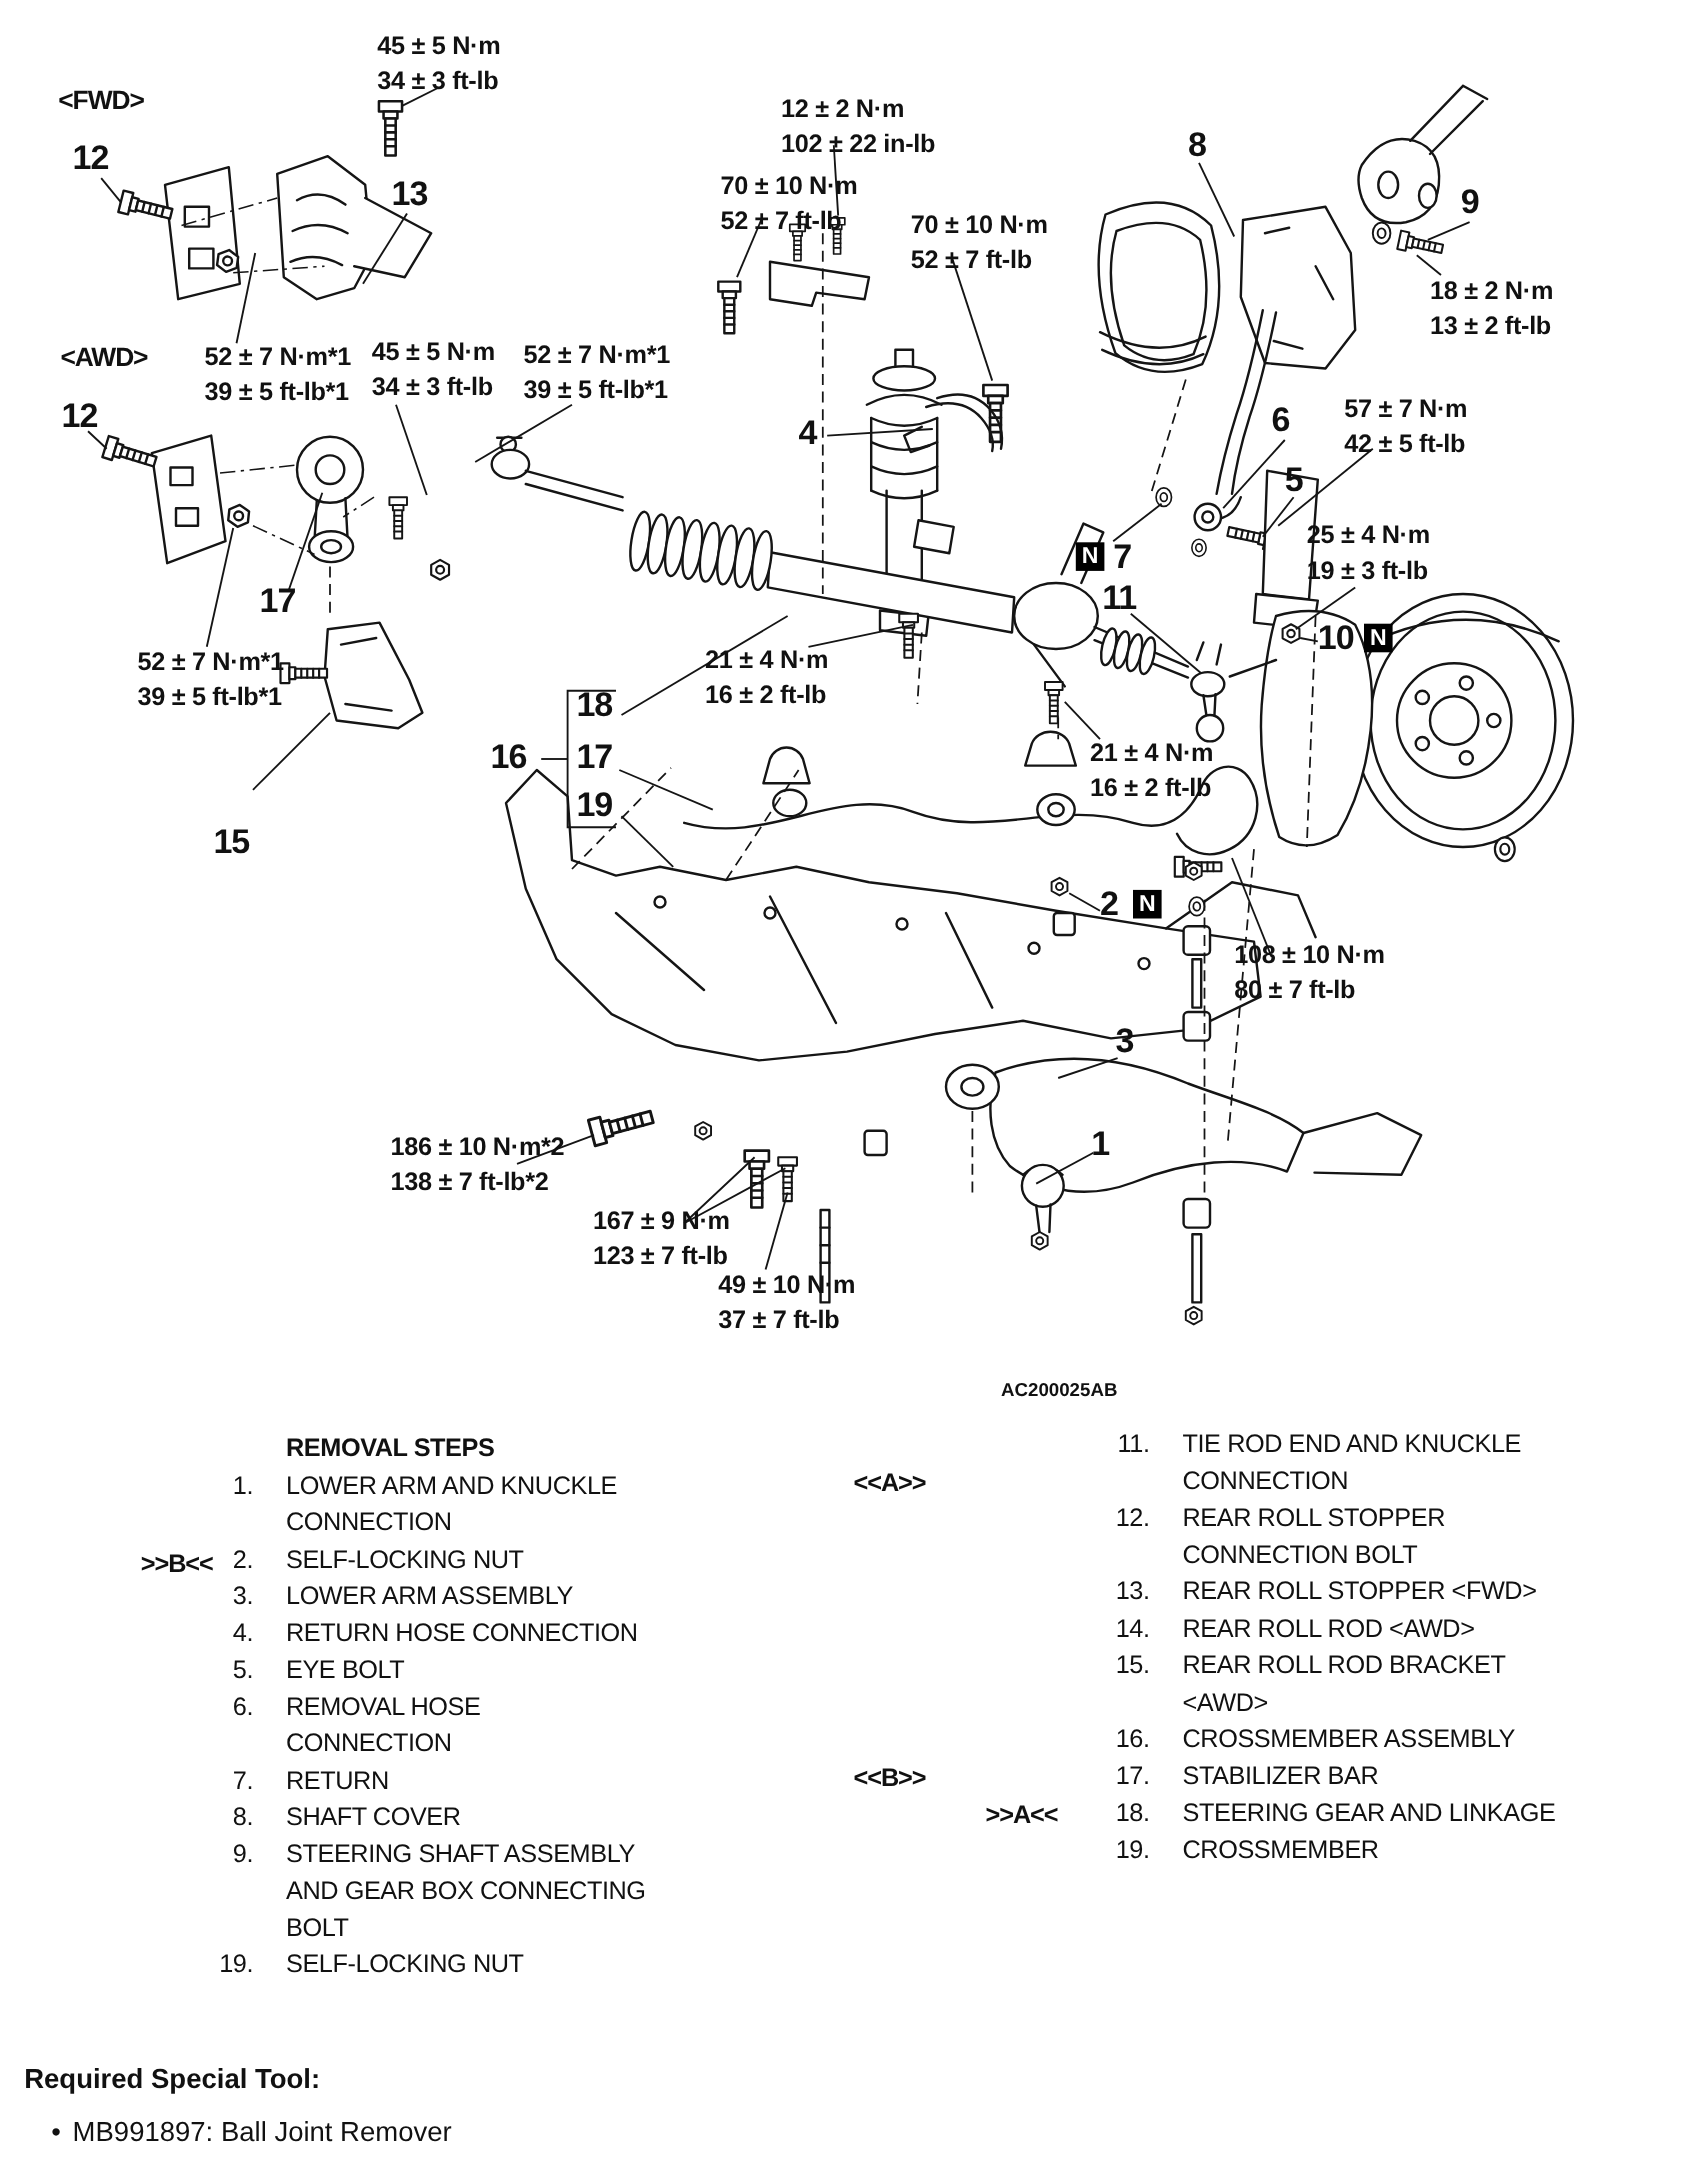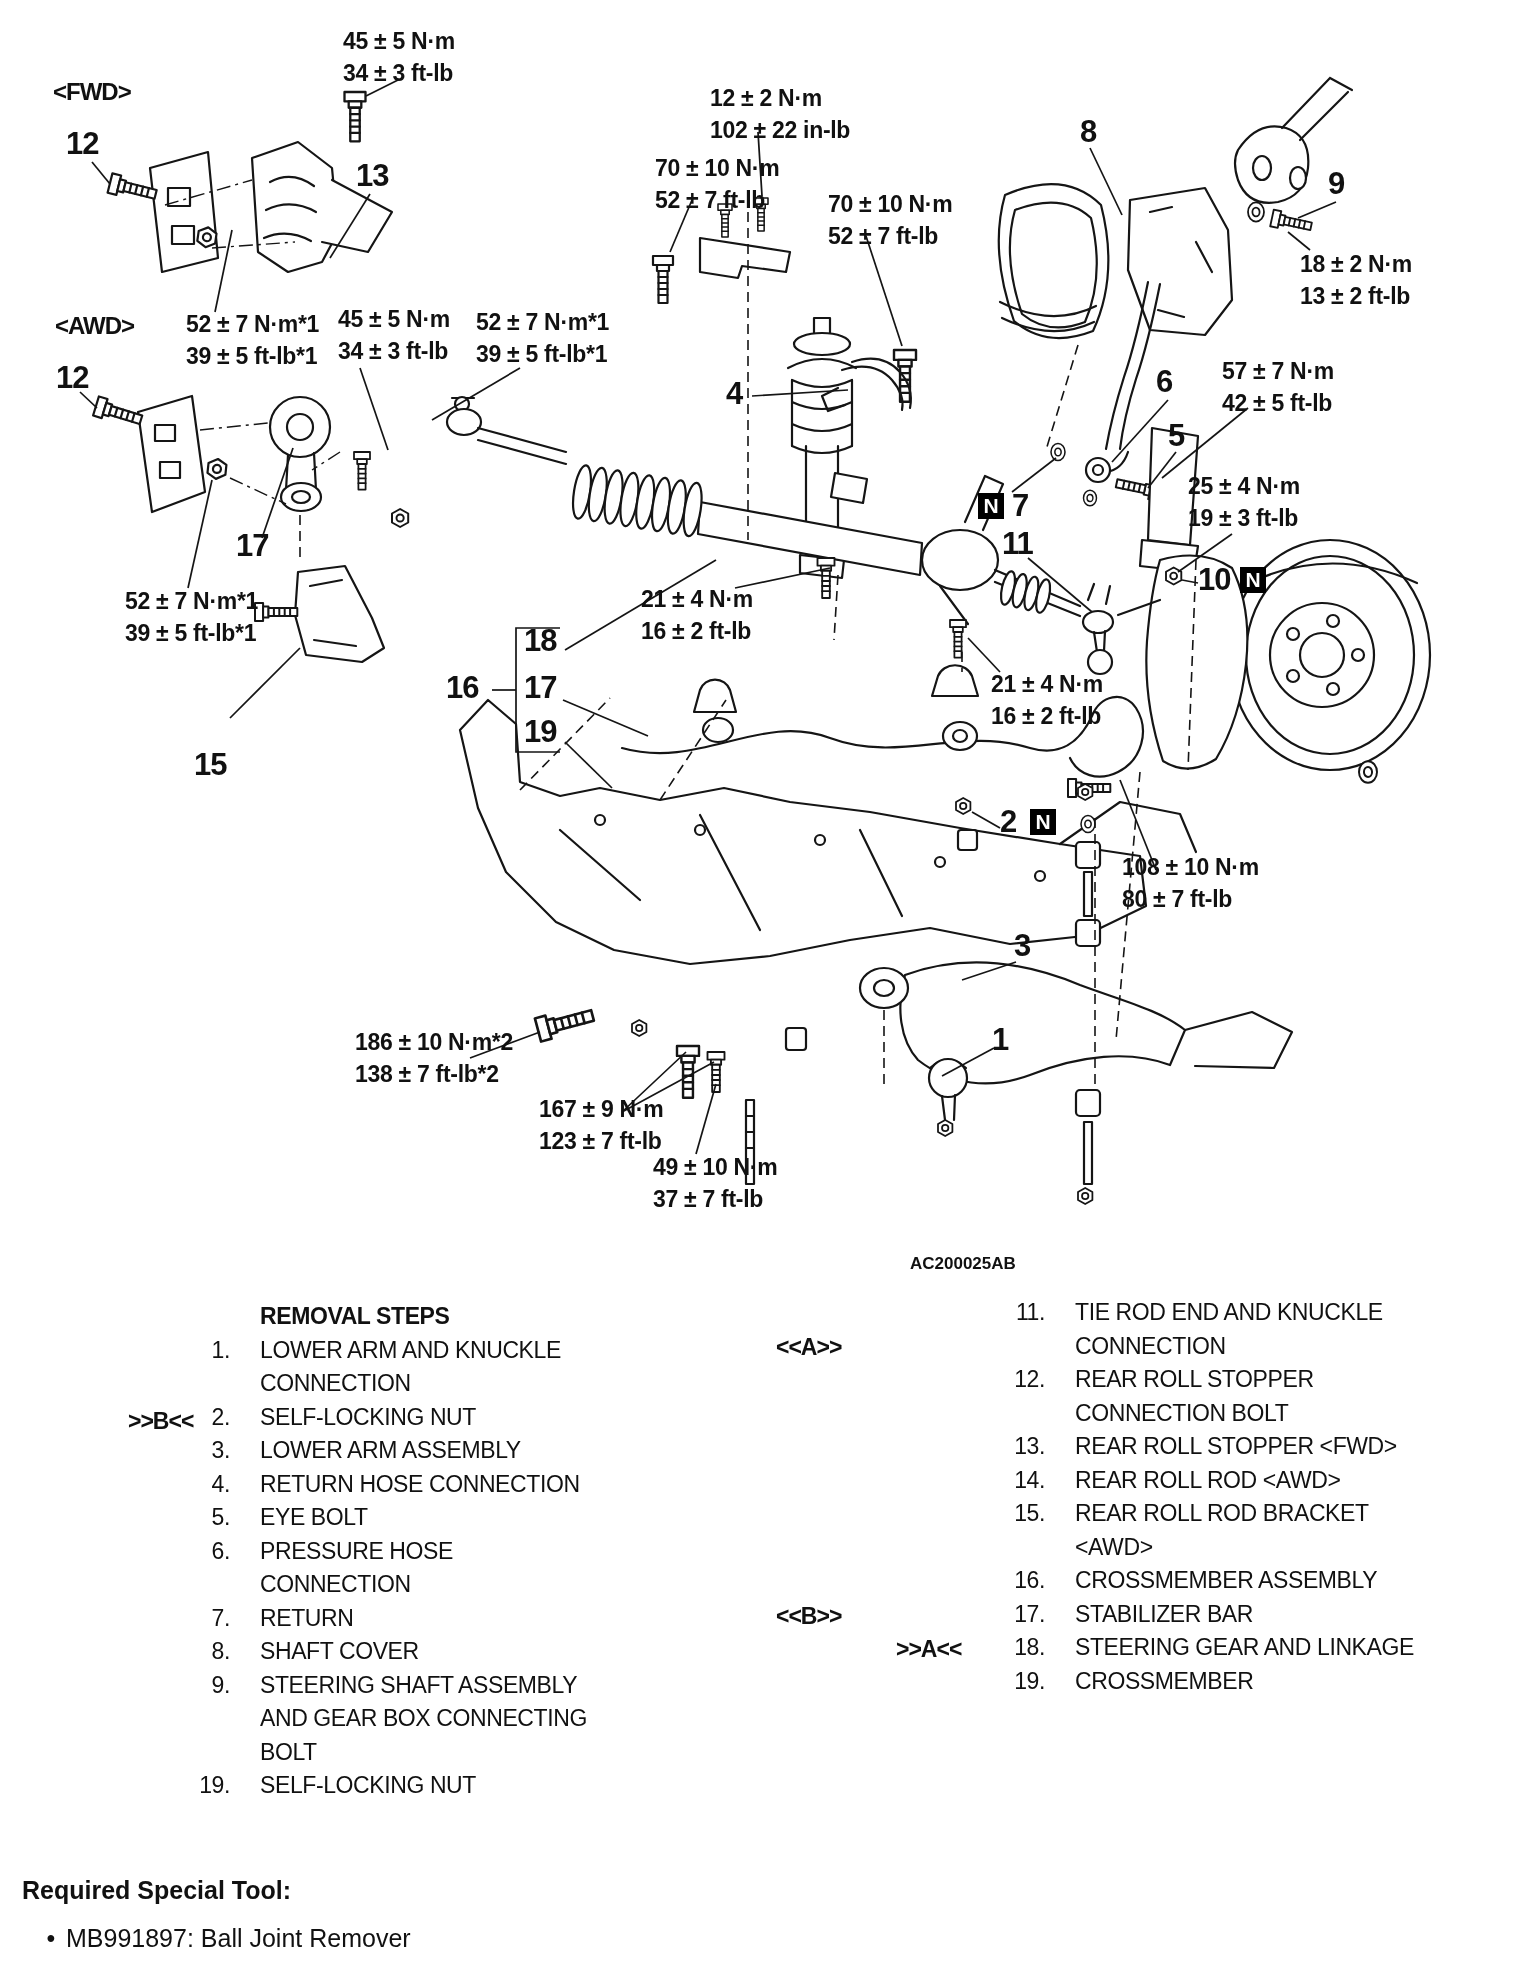--- a/index.html
+++ b/index.html
@@ -408,21 +408,21 @@
   <div class="lrow">
       <span class="lnum">4.</span>
       <span class="ltxt">RETURN HOSE CONNECTION</span>
     </div>
   <div class="lrow">
       <span class="lnum">5.</span>
       <span class="ltxt">EYE BOLT</span>
     </div>
   <div class="lrow">
       <span class="lnum">6.</span>
-      <span class="ltxt">PRESSURE HOSE</span>
+      <span class="ltxt">REMOVAL HOSE</span>
     </div>
   <div class="lrow">
       <span class="lnum"></span>
       <span class="ltxt">CONNECTION</span>
     </div>
   <div class="lrow">
       <span class="lnum">7.</span>
       <span class="ltxt">RETURN</span>
     </div>
   <div class="lrow">

